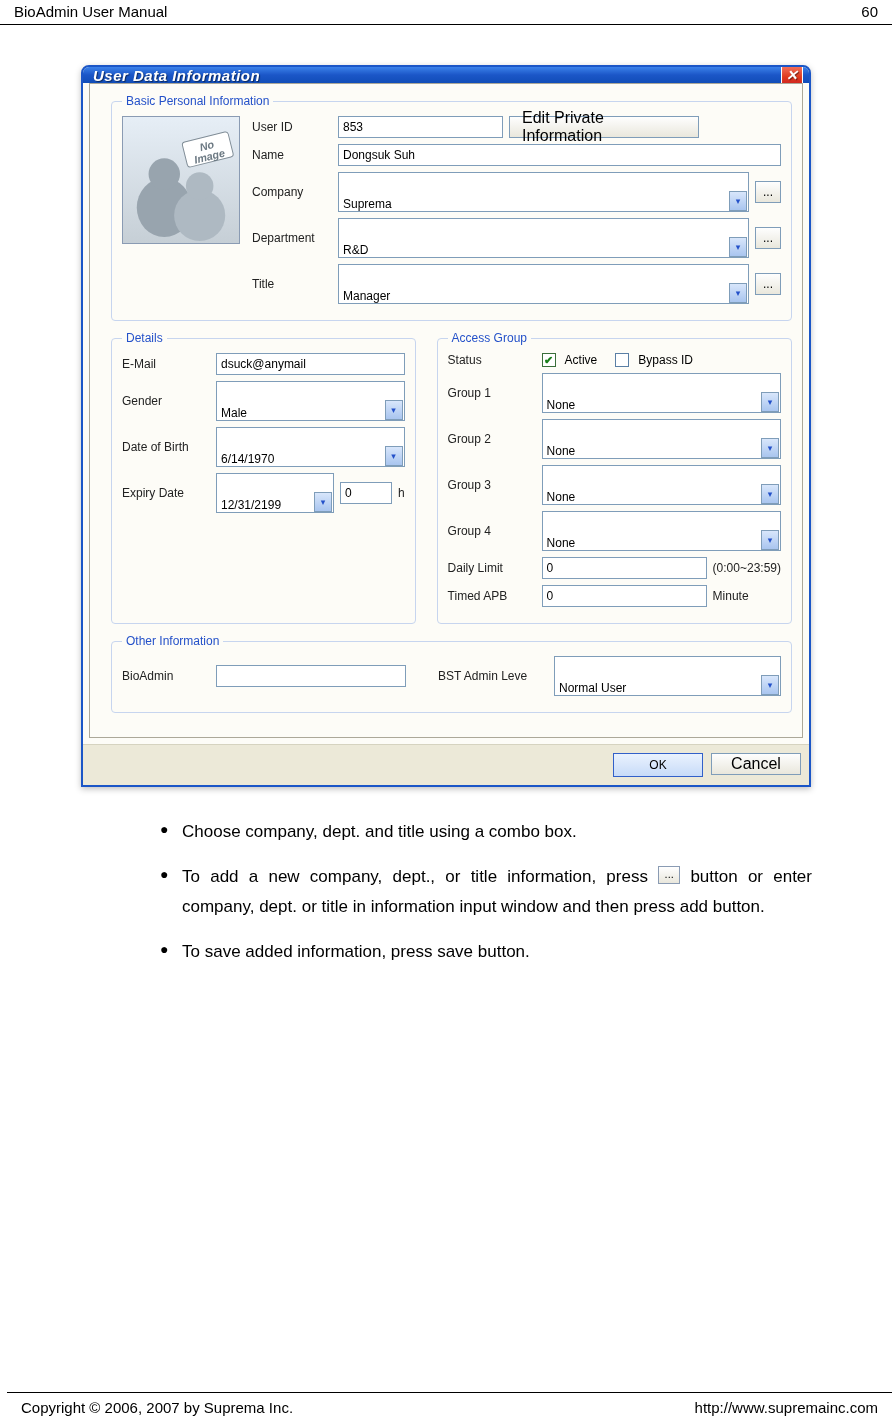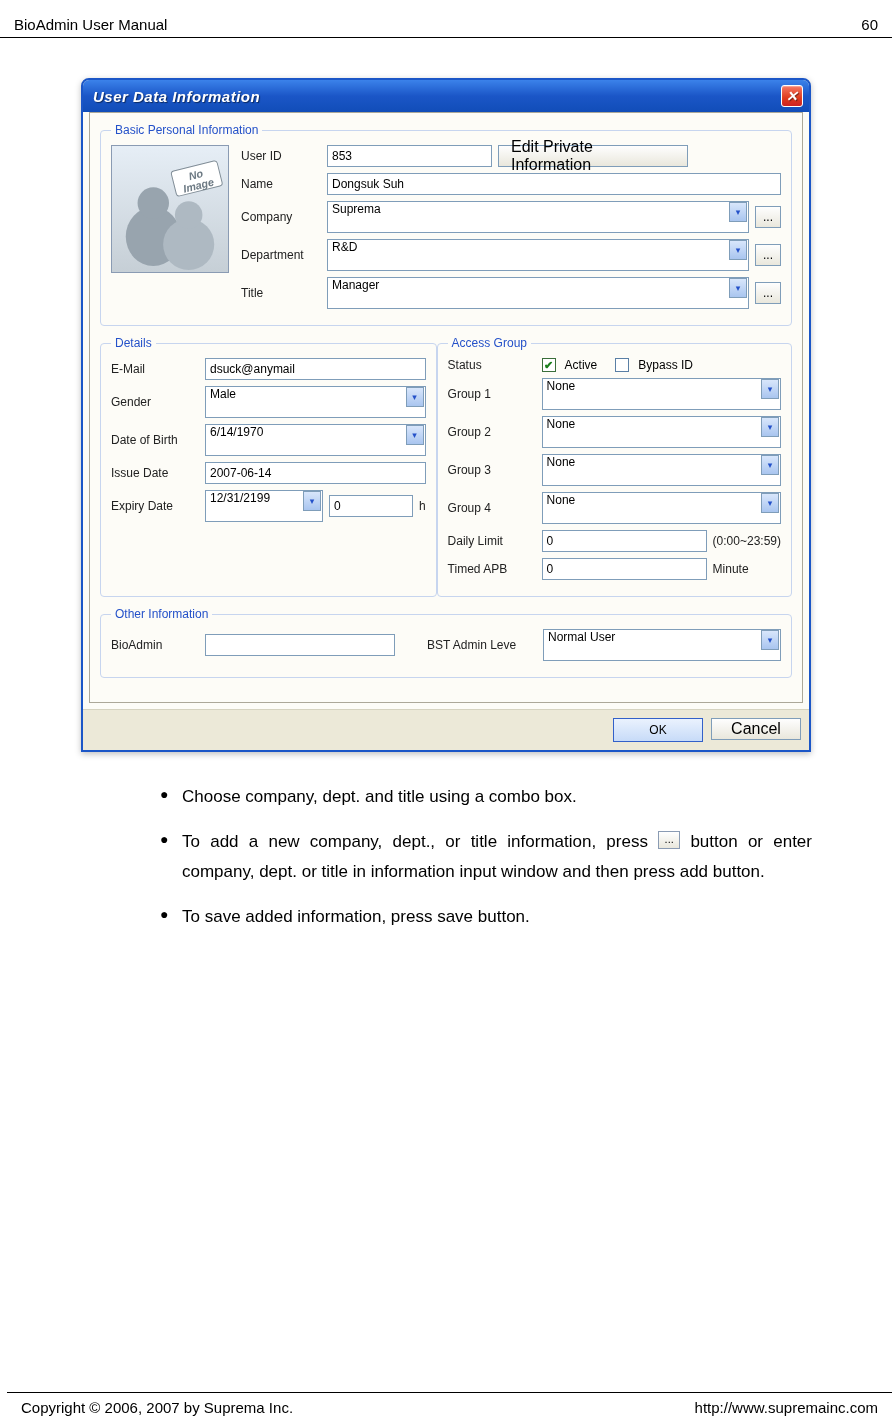--- a/index.html
+++ b/index.html
@@ -11,21 +11,21 @@
   }
   .page {
     width: 892px;
     min-height: 1426px;
     position: relative;
     padding: 0;
   }
   .page-header {
     display: flex;
     justify-content: space-between;
-    padding: 16px 14px 4px 14px;
+    padding: 3px 14px 4px 14px;
     font-size: 15px;
     border-bottom: 1px solid #000;
   }
   .page-footer {
     position: absolute;
     bottom: 0;
     left: 7px;
     right: 0;
     display: flex;
     justify-content: space-between;
@@ -40,21 +40,21 @@
   .dialog {
     width: 730px;
     margin: 20px auto 30px auto;
     border: 2px solid #1b56c7;
     border-radius: 8px 8px 0 0;
     background: #ece9d8;
     box-shadow: 0 2px 6px rgba(0,0,0,.25);
     overflow: hidden;
   }
   .titlebar {
-    height: 32px;
+    height: 16px;
     background: linear-gradient(180deg, #3b82ea 0%, #1b56c7 50%, #114db8 100%);
     display: flex;
     align-items: center;
     justify-content: space-between;
     padding: 0 6px 0 10px;
     color: #fff;
     font-weight: bold;
     font-size: 15px;
     font-style: italic;
     letter-spacing: .5px;
@@ -101,21 +101,21 @@
   .tabpane {
     border: 1px solid #aca899;
     background: #fdfcf7;
     padding: 10px 10px 14px 10px;
     position: relative;
     z-index: 1;
   }
   fieldset.grp {
     border: 1px solid #c7d5ef;
     border-radius: 4px;
-    margin: 0 0 10px 0;
+    margin: 0 0 10px 11px;
     padding: 8px 10px 10px 10px;
   }
   fieldset.grp legend {
     color: #2451c9;
     font-size: 12px;
     padding: 0 4px;
   }
   .basic-row { display:flex; gap:12px; }
   .photo {
     width: 118px; height: 128px;
@@ -135,26 +135,26 @@
     height:22px;
     border:1px solid #7f9db9;
     background:#fff;
     font-size:12px;
     padding:0 4px;
     color:#000;
   }
   .txt.short { flex:0 0 160px; }
   .combo {
     flex:1;
-    height:32px;
+    height:40px;
     border:1px solid #7f9db9;
     background:#fff;
     position:relative;
     display:flex;
-    align-items:flex-start;
+    align-items:flex-end;
     font-size:12px;
     padding-left:4px;
     color:#000;
   }
   .combo .arrow, .date-arrow {
     width:18px; height:20px;
     margin-left:auto;
     margin-right:1px;
     background: linear-gradient(180deg,#d8e6fb 0%, #a9c5ef 100%);
     border:1px solid #7f9db9;
@@ -172,21 +172,21 @@
     color:#000;
   }
   .btn.wide { width:190px; }
   .ellipsis-btn {
     width:26px; height:22px;
     border:1px solid #7f9db9;
     background: linear-gradient(180deg,#fefefe 0%, #e9e7dc 100%);
     font-size:12px;
     display:flex; align-items:center; justify-content:center;
   }
-  .two-col { display:flex; }
+  .two-col { display:flex; gap:10px; }
   .two-col > fieldset { flex:1 1 0; }
   .small-num { width:44px; }
   .cb {
     width:14px; height:14px;
     border:1px solid #3a6e3a;
     display:inline-flex; align-items:center; justify-content:center;
     background:#fff;
     margin-right:3px;
     font-size:11px; color:#1a7f1a; font-weight:bold;
     line-height:1;
@@ -324,24 +324,20 @@
                   </div>
               </div>
               <div class="frow">
                   <div class="flabel w2">Date of Birth</div>
                 <div class="combo">
                     <span> 6/14/1970</span>
                     <div class="arrow">▾</div>
                   </div>
               </div>
               <div class="frow">
-                  <div class="flabel w2">Issue Date</div>
-                  <input class="txt" value="2007-06-14" style="">
-                </div>
-              <div class="frow">
                 <div class="flabel w2">Expiry Date</div>
                 <div class="combo" style="flex:0 0 118px">
                     <span>12/31/2199</span>
                     <div class="arrow">▾</div>
                   </div>
                 <input class="txt small-num" value="0" style="">
                 <span class="unit-label">h</span>
               </div>
             </fieldset>
 

